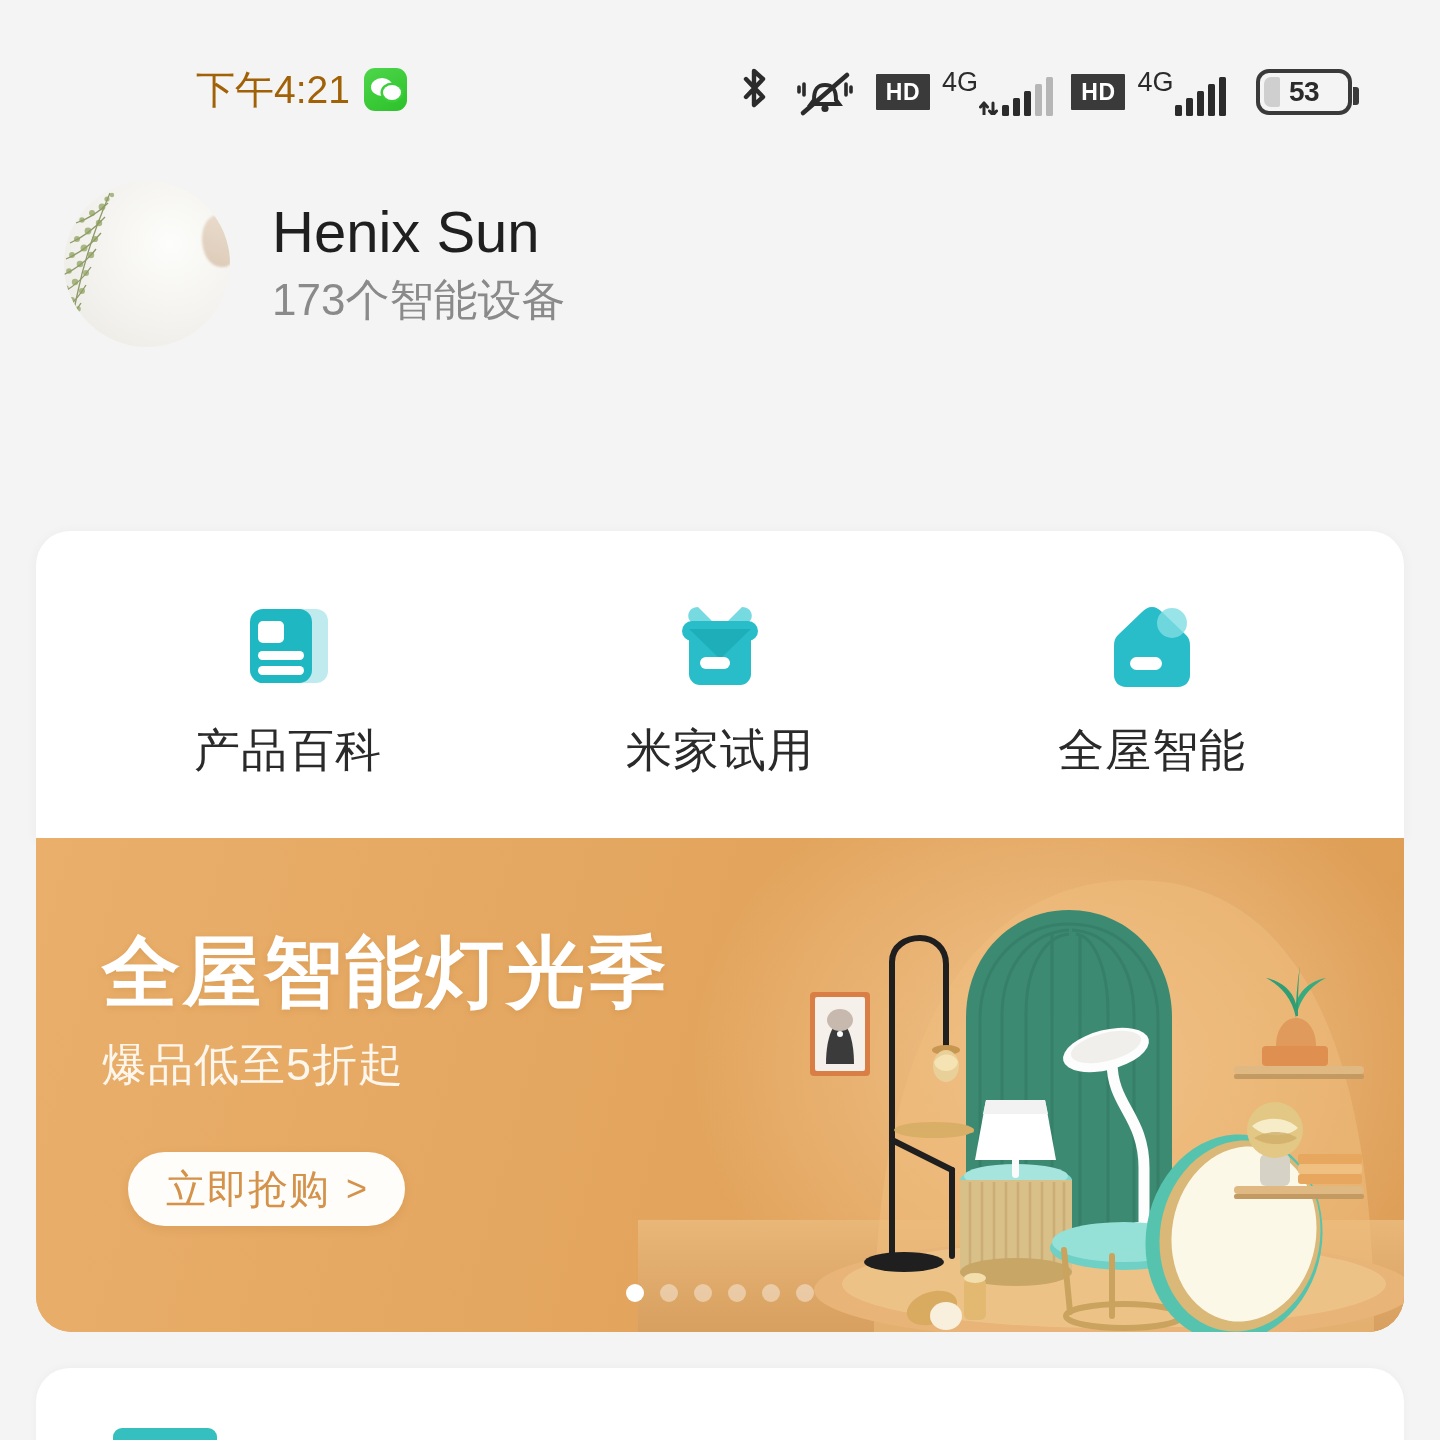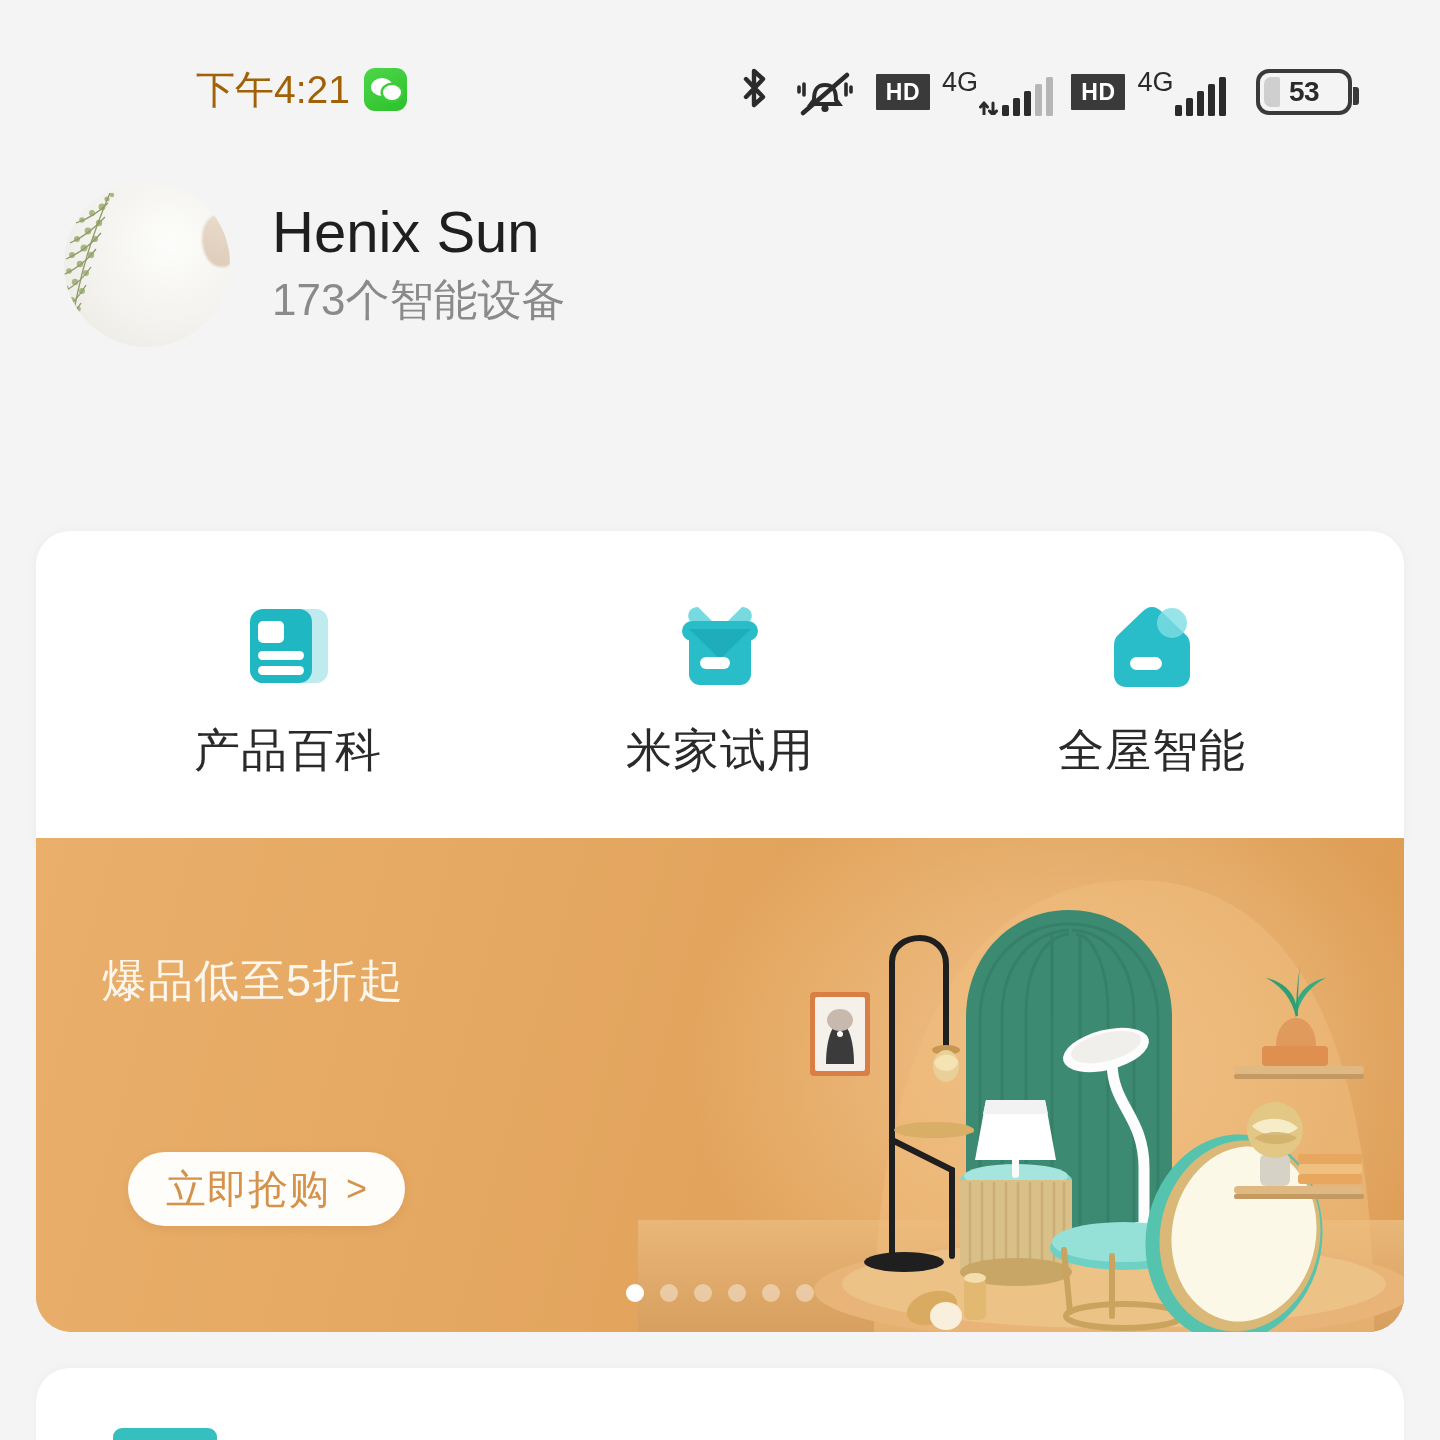--- a/index.html
+++ b/index.html
@@ -449,20 +449,21 @@
       <path d="M488 288 C500 278 522 278 534 290 C522 300 500 300 488 288 Z" fill="#f6ecc8"></path>
       <path d="M490 300 C502 292 522 292 533 300 C522 308 502 308 490 300 Z" fill="#cfae6a" opacity=".8"></path>
 
       <ellipse cx="168" cy="470" rx="26" ry="16" transform="rotate(-18 168 470)" fill="#d9ab60"></ellipse>
       <ellipse cx="182" cy="478" rx="16" ry="14" fill="#f8efdc"></ellipse>
       <rect x="200" y="440" width="22" height="42" rx="6" fill="#e3b871"></rect>
       <ellipse cx="211" cy="440" rx="11" ry="5" fill="#f3dfae"></ellipse>
     </svg>
 
     <div class="banner-text">
+      <div class="banner-title">全屋智能灯光季</div>
       <div class="banner-sub">爆品低至5折起</div>
     </div>
 
     <div class="banner-cta">
       <span class="banner-cta-label">立即抢购</span>
       <span class="banner-cta-arrow">&gt;</span>
     </div>
 
     <div class="dots">
       <span class="dot active"></span>

